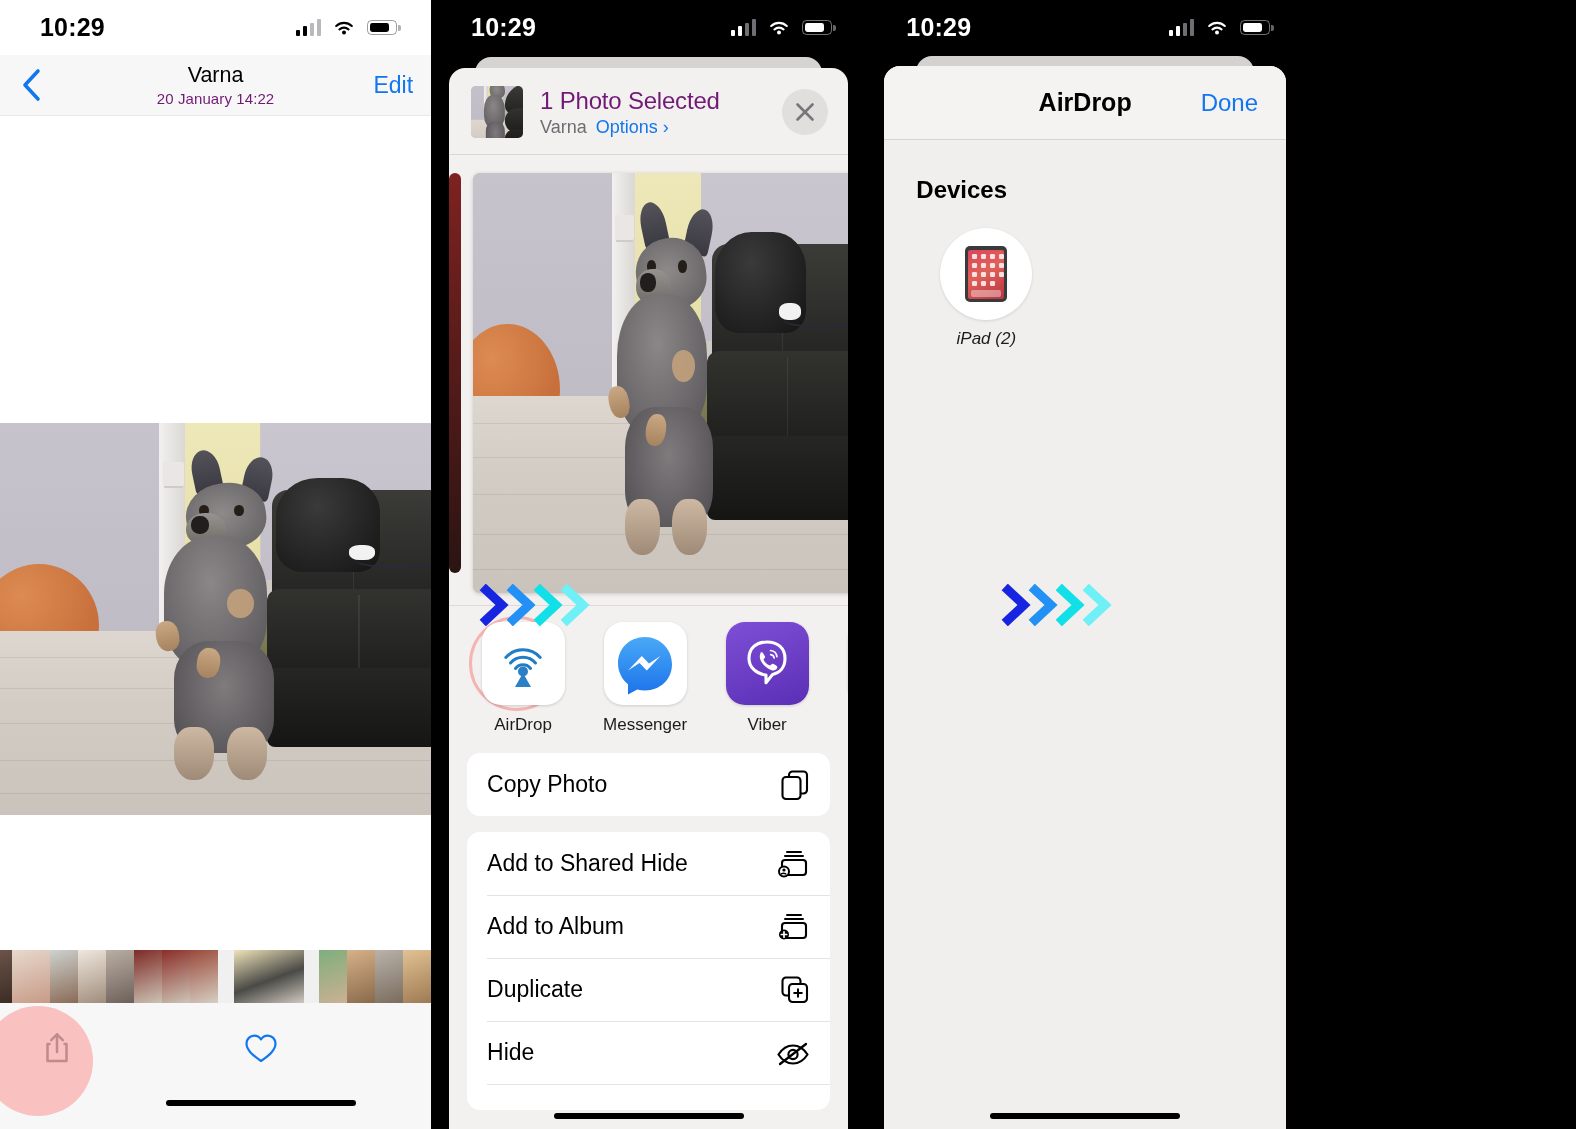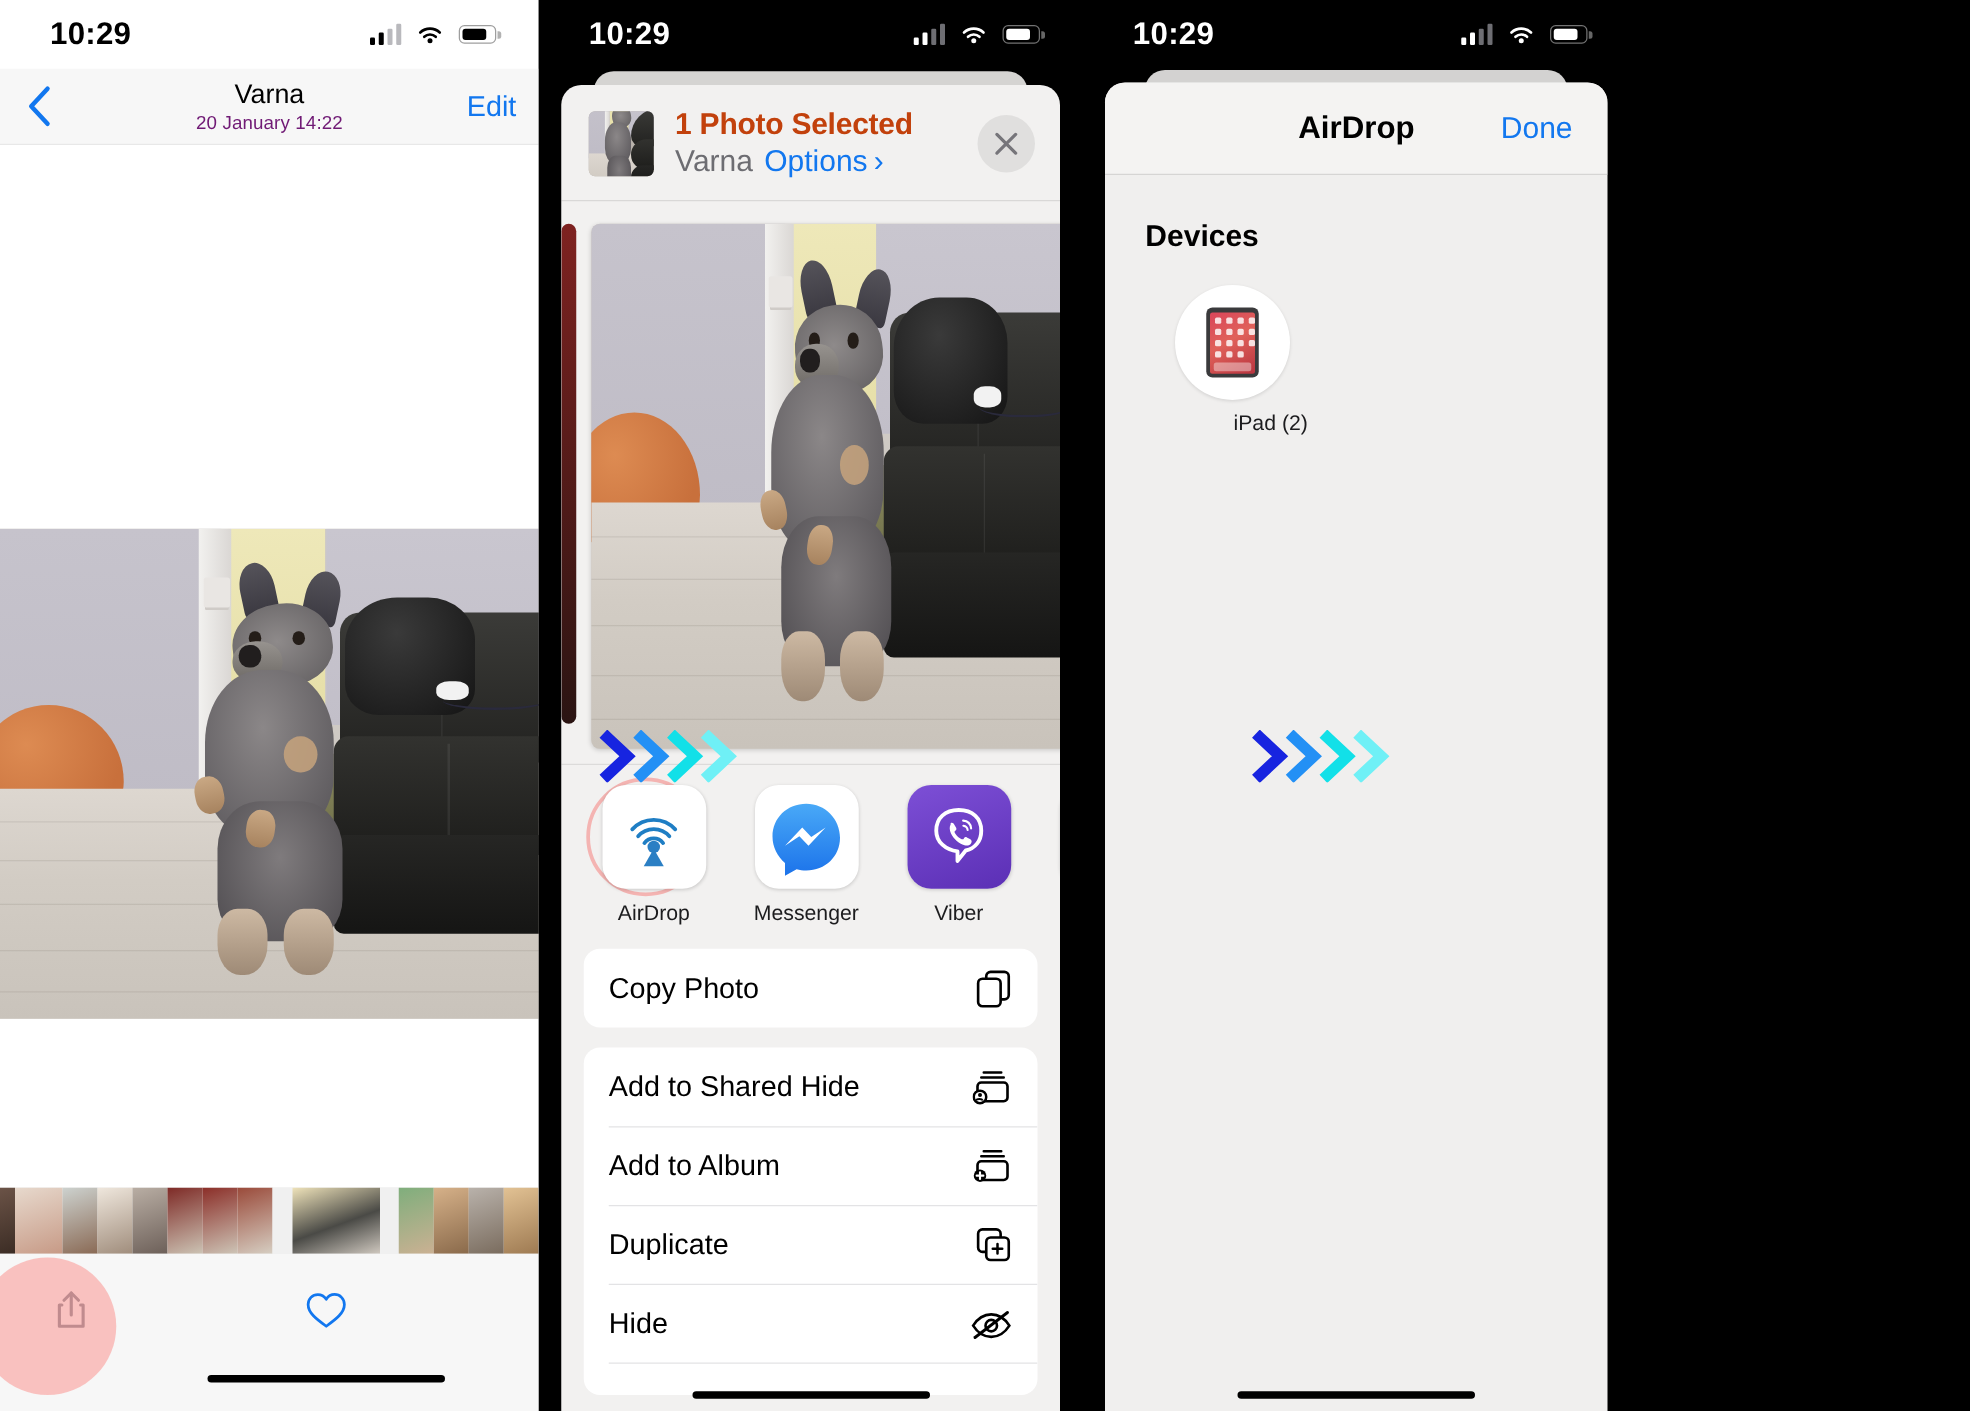--- a/index.html
+++ b/index.html
@@ -161,22 +161,22 @@
   .sheet-back{ position:absolute; left:44px; right:44px; top:57px; height:60px;
                background:#d5d4d2; border-radius:16px 16px 0 0; }
   .sheet{ position:absolute; left:18px; right:18px; top:68px; bottom:0;
           background:#f2f1f0; border-radius:16px 16px 0 0;
           display:flex; flex-direction:column; overflow:hidden; }
   .sheet-head{ display:flex; align-items:center; gap:17px; padding:18px 20px 16px 22px;
                border-bottom:1px solid rgba(0,0,0,.10); }
   .sh-thumb{ width:52px; height:52px; border-radius:5px; overflow:hidden; position:relative;
              background:#b9b3ac; flex:0 0 auto; }
   .sh-txt{ flex:1; }
-  .sh-t1{ font-size:24px; font-weight:700; color:#c2410c; letter-spacing:-.2px; }
-  .sh-t2{ font-size:24px; color:#6d6d72; margin-top:2px; }
+  .sh-t1{ font-size:24px; font-weight:400; color:#701a75; letter-spacing:-.2px; }
+  .sh-t2{ font-size:18px; color:#6d6d72; margin-top:2px; }
   .sh-t2 b{ color:#1277ef; font-weight:400; margin-left:9px; }
   .sh-close{ width:46px; height:46px; border-radius:50%; background:#e0dfde;
              display:flex; align-items:center; justify-content:center; flex:0 0 auto; }
 
   .sh-photos{ display:flex; gap:12px; padding:18px 0 0 0; align-items:flex-start;
               overflow:hidden; height:450px; }
   .sh-side{ width:12px; flex:0 0 auto; height:400px; border-radius:6px; }
   .sh-main{ position:relative; width:456px; height:420px; flex:0 0 auto;
             border-radius:7px; overflow:hidden; background:#cfcac4;
             box-shadow:0 1px 4px rgba(0,0,0,.18); }
@@ -204,21 +204,21 @@
   
   .ad-back{ position:absolute; left:50px; right:50px; top:56px; height:58px;
             background:#d3d2d1; border-radius:16px 16px 0 0; }
   .ad-sheet{ position:absolute; left:18px; right:18px; top:66px; bottom:0;
              background:#f0efee; border-radius:16px 16px 0 0; overflow:hidden; }
   .ad-nav{ height:74px; position:relative; display:flex; align-items:center;
            justify-content:center; border-bottom:1px solid rgba(0,0,0,.12); background:#f4f3f2; }
   .ad-title{ font-size:25px; font-weight:700; color:#000; }
   .ad-done{ position:absolute; right:28px; font-size:24px; color:#1277ef; }
   .ad-sect{ font-size:24px; font-weight:700; color:#000; padding:36px 0 0 32px; }
-  .ad-dev{ width:120px; text-align:right; margin:24px 0 0 42px; }
+  .ad-dev{ width:120px; text-align:center; margin:24px 0 0 42px;font-style:italic; }
   .ad-circle{ width:92px; height:92px; border-radius:50%; background:#fff; margin:0 auto;
               display:flex; align-items:center; justify-content:center;
               box-shadow:0 1px 3px rgba(0,0,0,.12); }
   .ipad{ width:42px; height:56px; border-radius:5px; background:#3a3a3c; padding:3.5px 3px; }
   .ipad .scr{ width:100%; height:100%; border-radius:2px; position:relative; overflow:hidden;
               background:linear-gradient(150deg,#d9455a,#e0615a 45%,#b9343f); }
   .ipad .scr .gi{ position:absolute; width:5px; height:5px; border-radius:1.3px; background:rgba(255,255,255,.82); }
   .ipad .dock{ position:absolute; left:3px; right:3px; bottom:2px; height:7px;
                background:rgba(255,255,255,.4); border-radius:2px; }
   .ad-lbl{ font-size:17px; color:#1c1c1e; margin-top:9px; }

